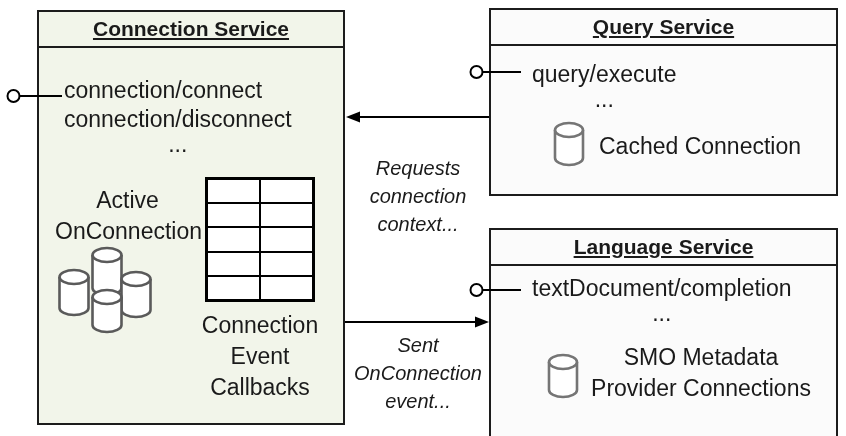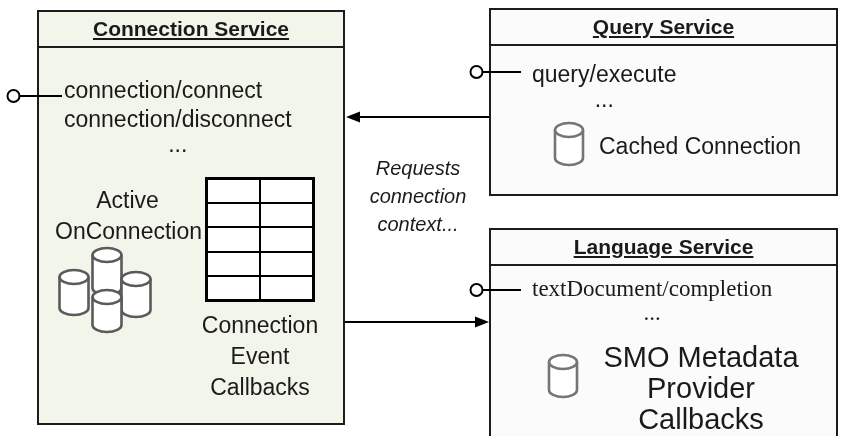--- a/index.html
+++ b/index.html
@@ -101,34 +101,34 @@
         <path d="M3 10 V38 a14 7 0 0 0 28 0 V10"></path>
         <ellipse cx="17" cy="10" rx="14" ry="7"></ellipse>
       </g>
     </svg>
     <div class="abs body-text" style="left:108px;top:122px;">Cached Connection</div>
   </div>
 
   <div class="box language">
     <div class="box-header">Language Service</div>
 
-    <div class="abs body-text" style="left:41px;top:44px;font-family:Liberation Serif, serif;">
+    <div class="abs body-text" style="left:41px;top:44px;">
       <div>textDocument/completion</div>
       <div class="ellipsis-line">...</div>
     </div>
 
     <svg class="icon-svg" style="left:55px;top:122px;" width="34" height="48" viewBox="0 0 34 48">
       <g fill="#ffffff" stroke="#757575" stroke-width="2.6">
         <path d="M3 10 V38 a14 7 0 0 0 28 0 V10"></path>
         <ellipse cx="17" cy="10" rx="14" ry="7"></ellipse>
       </g>
     </svg>
-    <div class="abs centered" style="left:95px;top:112px;width:230px;font-size:29px;line-height:31px;">
+    <div class="abs centered" style="left:95px;top:112px;width:230px;font-size:23px;line-height:31px;">
       <div>SMO Metadata</div>
-      <div>Provider Callbacks</div>
+      <div>Provider Connections</div>
     </div>
   </div>
 
   <svg id="overlay" width="846" height="436" viewBox="0 0 846 436">
     <g stroke="#000" stroke-width="2">
       <line x1="20" y1="96" x2="62" y2="96"></line>
       <circle cx="13.5" cy="96" r="6" fill="#fff"></circle>
     </g>
     <g stroke="#000" stroke-width="2">
       <line x1="483" y1="72" x2="521" y2="72"></line>
@@ -146,14 +146,19 @@
       <line x1="345" y1="322" x2="477" y2="322" stroke="#000" stroke-width="2"></line>
       <polygon points="489,322 475,316.5 475,327.5" fill="#000"></polygon>
     </g>
   </svg>
 
   <div class="arrow-label" style="left:350px;top:127px;width:136px;margin-top:27px;">
     <div>Requests</div>
     <div>connection</div>
     <div>context...</div>
   </div>
+  <div class="arrow-label" style="left:344px;top:331px;width:148px;">
+    <div>Sent</div>
+    <div>OnConnection</div>
+    <div>event...</div>
+  </div>
 
 </div>
 
 </body></html>

